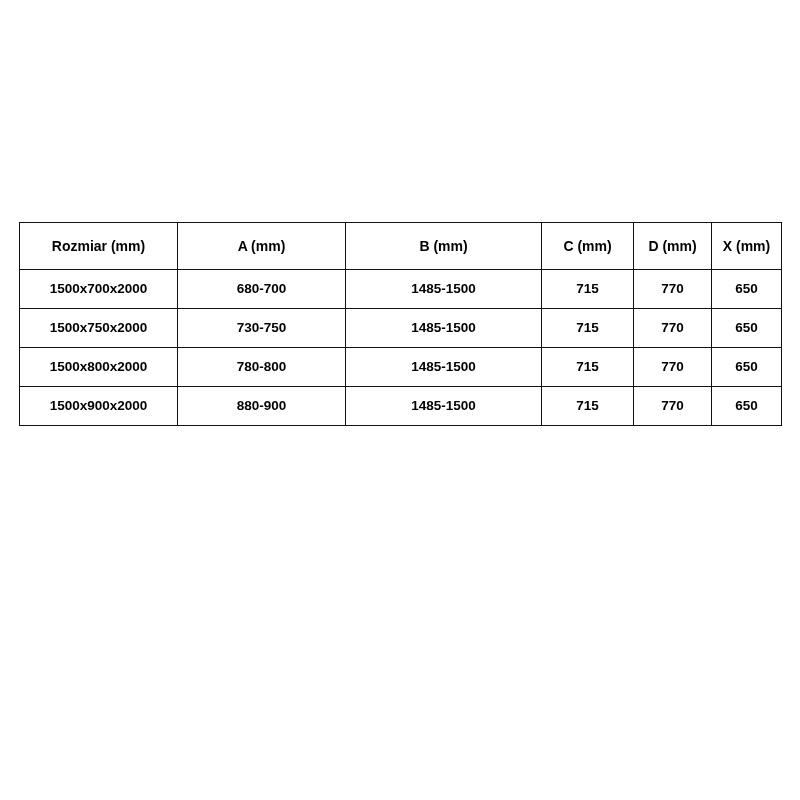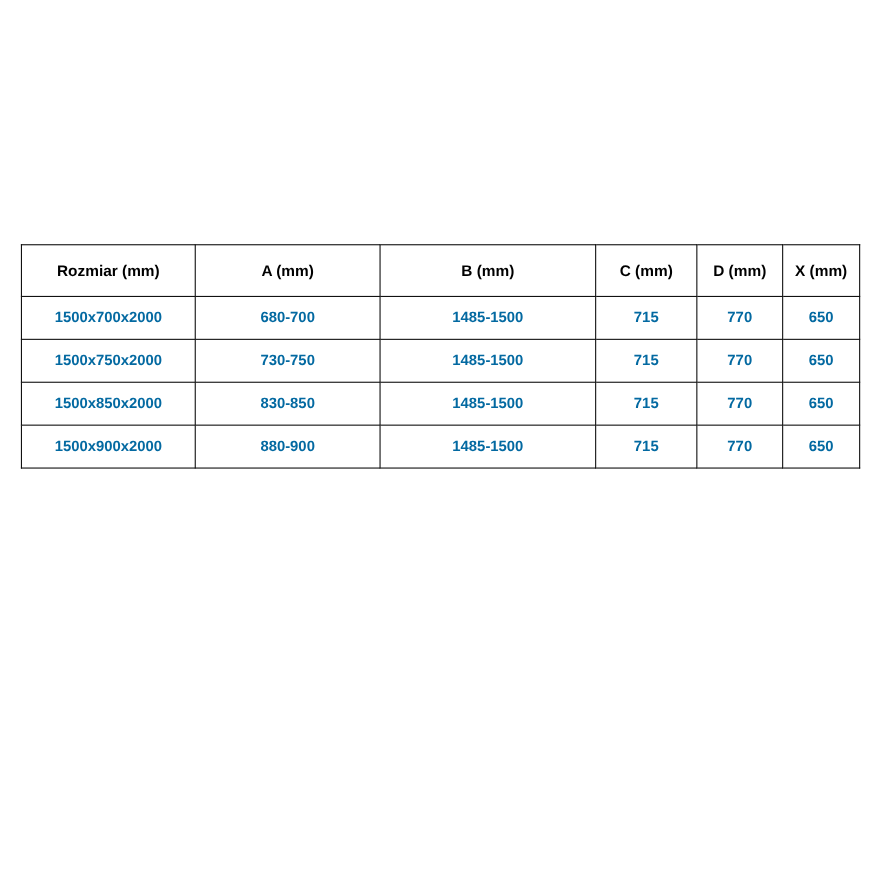--- a/index.html
+++ b/index.html
@@ -31,21 +31,21 @@
     width: 762px;
     table-layout: fixed;
     background: #ffffff;
   }
   table.size-table th,
   table.size-table td {
     border: 1px solid #111111;
     text-align: center;
     vertical-align: middle;
     font-size: 13.5px;
-    color: #0369a1;
+    color: #000000;
     padding: 0;
     height: 38px;
     line-height: 38px;
     white-space: nowrap;
     overflow: hidden;
   }
   table.size-table thead th {
     font-weight: bold;
     font-size: 14px;
     color: #000000;
@@ -99,22 +99,22 @@
         </tr>
         <tr>
           <td>1500x750x2000</td>
           <td>730-750</td>
           <td>1485-1500</td>
           <td>715</td>
           <td>770</td>
           <td>650</td>
         </tr>
         <tr>
-          <td>1500x850x2000</td>
-          <td>830-850</td>
+          <td>1500x800x2000</td>
+          <td>780-800</td>
           <td>1485-1500</td>
           <td>715</td>
           <td>770</td>
           <td>650</td>
         </tr>
         <tr>
           <td>1500x900x2000</td>
           <td>880-900</td>
           <td>1485-1500</td>
           <td>715</td>

